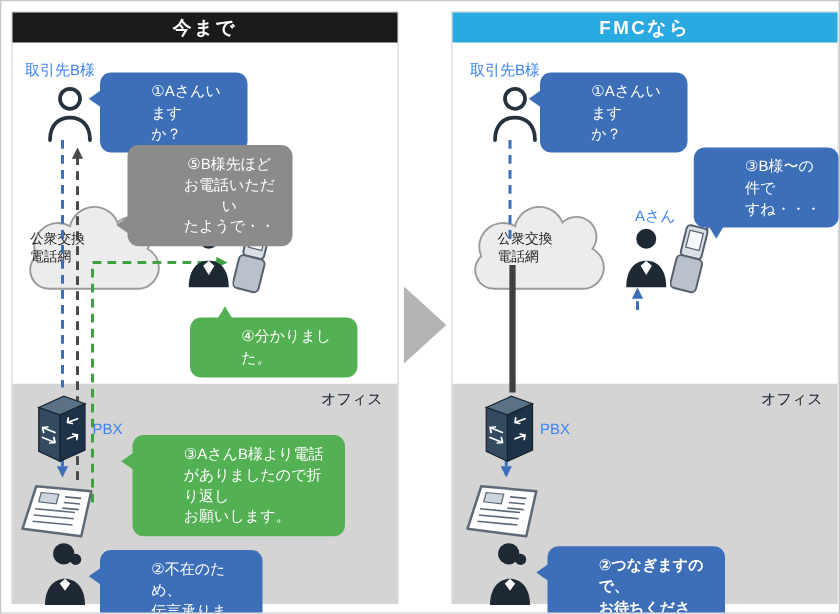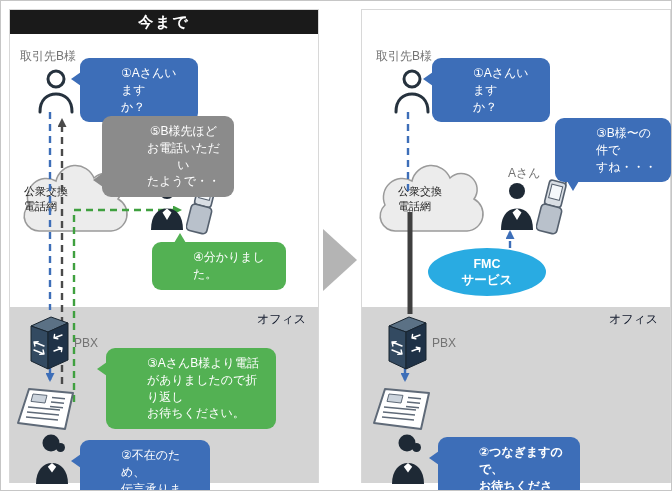--- a/index.html
+++ b/index.html
@@ -5,21 +5,21 @@
   html,body{margin:0;padding:0;background:#fff;font-family:"Liberation Sans","DejaVu Sans",sans-serif;}
   .stage{position:relative;width:672px;height:491px;background:#fff;border:1px solid #c6c6c6;box-sizing:border-box;overflow:hidden;}
   .panel{position:absolute;top:8px;width:310px;height:474px;background:#fff;border:1px solid #d8d8d8;box-sizing:border-box;}
   .panel-left{left:8px;}
   .panel-right{left:360px;}
   .title-bar{position:absolute;left:0;top:0;width:100%;height:24px;display:flex;align-items:center;justify-content:center;color:#fff;font-size:15px;font-weight:bold;letter-spacing:2px;}
   .title-dark{background:var(--black-header,#1a1a1a);}
   .title-cyan{background:var(--cyan-accent,#29abe2);}
   .office-zone{position:absolute;left:0;top:297px;width:100%;height:176px;background:var(--office-bg,#d4d4d4);}
   .office-label{position:absolute;right:12px;top:301px;font-size:12px;color:#0f172a;}
-  .lbl{position:absolute;font-size:12px;color:#737373;}
+  .lbl{position:absolute;font-size:12px;color:#3b82f6;}
   .lines{position:absolute;left:0;top:0;pointer-events:none;}
   .ln-blue{stroke:var(--blue-bubble,#3d6eb8);stroke-width:2.4;stroke-dasharray:7 5;fill:none;}
   .ln-dark{stroke:#4a4a4a;stroke-width:2.4;stroke-dasharray:7 5;fill:none;}
   .ln-green{stroke:#3fa03f;stroke-width:2.4;stroke-dasharray:7 5;fill:none;}
   .ln-thick{stroke:#3f3f3f;stroke-width:5;fill:none;}
   .icon{position:absolute;}
   .cloud{position:absolute;}
   .cloud-label{position:absolute;font-size:11px;color:#222;line-height:1.35;white-space:pre-line;}
   .bubble{position:absolute;border-radius:9px;color:#fff;font-size:12px;line-height:1.4;padding:7px 10px;box-sizing:border-box;}
   .bubble .bubble-text{display:block;white-space:pre-line;margin-left:31px;}
@@ -138,39 +138,42 @@
 
     <div class="bubble blue t-left" style="left:70px;top:48px;width:118px;">
       <span class="bubble-text">①Aさんいます
 か？</span>
     </div>
     <div class="bubble gray t-left-low" style="left:92px;top:106px;width:132px;text-align:center;">
       <span class="bubble-text">⑤B様先ほど
 お電話いただい
 たようで・・</span>
     </div>
-    <div class="bubble green t-up" style="left:142px;top:232px;width:134px;">
+    <div class="bubble green t-up" style="left:142px;top:244px;width:134px;">
       <span class="bubble-text">④分かりました。</span>
     </div>
     <div class="bubble green t-left" style="left:96px;top:338px;width:170px;">
       <span class="bubble-text">③AさんB様より電話
 がありましたので折り返し
-お待ちください。</span>
+お願いします。</span>
     </div>
     <div class="bubble blue t-left" style="left:70px;top:430px;width:130px;">
       <span class="bubble-text">②不在のため、
 伝言承ります。</span>
     </div>
   </section>
 
   <svg class="transition" width="36" height="64" viewBox="0 0 36 64">
     <polygon points="0,2 34,33 0,64" fill="#b4b4b4"></polygon>
   </svg>
 
   <section class="panel panel-right">
+    <header class="title-bar title-cyan">
+      <span>FMCなら</span>
+    </header>
 
     <div class="office-zone"></div>
     <div class="office-label">オフィス</div>
 
     <div class="cloud" style="left:6px;top:148px;width:124px;height:86px;">
       <svg width="124" height="86" viewBox="0 0 124 86">
         <path d="M28 73 A15 15 0 0 1 17 47 A19 19 0 0 1 44 23 A20 20 0 0 1 82 20 A16 16 0 0 1 106 41 A17 17 0 0 1 99 73 Z" fill="#ececec" stroke="#9a9a9a" stroke-width="1.5"></path>
       </svg>
       <div class="cloud-label" style="left:30px;top:26px;">公衆交換
 電話網</div>
@@ -208,24 +211,20 @@
       <svg width="34" height="62" viewBox="0 0 34 62">
         <g transform="rotate(14 17 31)">
           <line x1="24" y1="1" x2="24" y2="9" stroke="#55606e" stroke-width="2"></line>
           <rect x="8" y="7" width="17" height="25" rx="3" fill="#d9dee4" stroke="#55606e" stroke-width="1.6"></rect>
           <rect x="11" y="11" width="11" height="14" fill="#f5f8fb" stroke="#55606e" stroke-width="1"></rect>
           <rect x="6" y="32" width="21" height="27" rx="4" fill="#b9c1cb" stroke="#55606e" stroke-width="1.6"></rect>
         </g>
       </svg>
     </div>
 
-    <div class="fmc-ellipse">
-      <span class="bubble-text">FMC
-サービス</span>
-    </div>
 
     <div class="icon" style="left:20px;top:302px;">
       <svg width="46" height="60" viewBox="0 0 46 60">
         <polygon points="7,14 27,5 44,11 24,20" fill="#5b7185" stroke="#18242f" stroke-width="1"></polygon>
         <polygon points="7,14 24,20 24,57 7,49" fill="#334a61" stroke="#18242f" stroke-width="1"></polygon>
         <polygon points="24,20 44,11 44,48 24,57" fill="#1f3247" stroke="#18242f" stroke-width="1"></polygon>
         <g stroke="#fff" stroke-width="1.4" fill="none" stroke-linecap="round">
           <path d="M10 30 L20 34 M10 30 l4.2 -0.4 M10 30 l0.9 4"></path>
           <path d="M20 42 L10 38 M20 42 l-4.2 0.4 M20 42 l-0.9 -4"></path>
           <path d="M30 26 L38 23 M30 26 l3.8 0.8 M30 26 l0.6 -3.6"></path>

